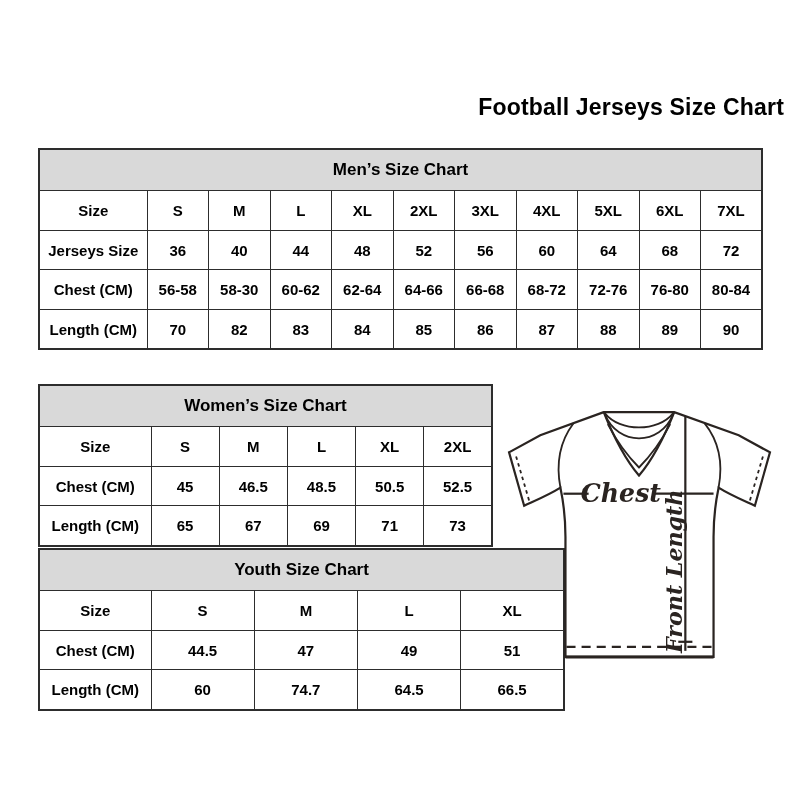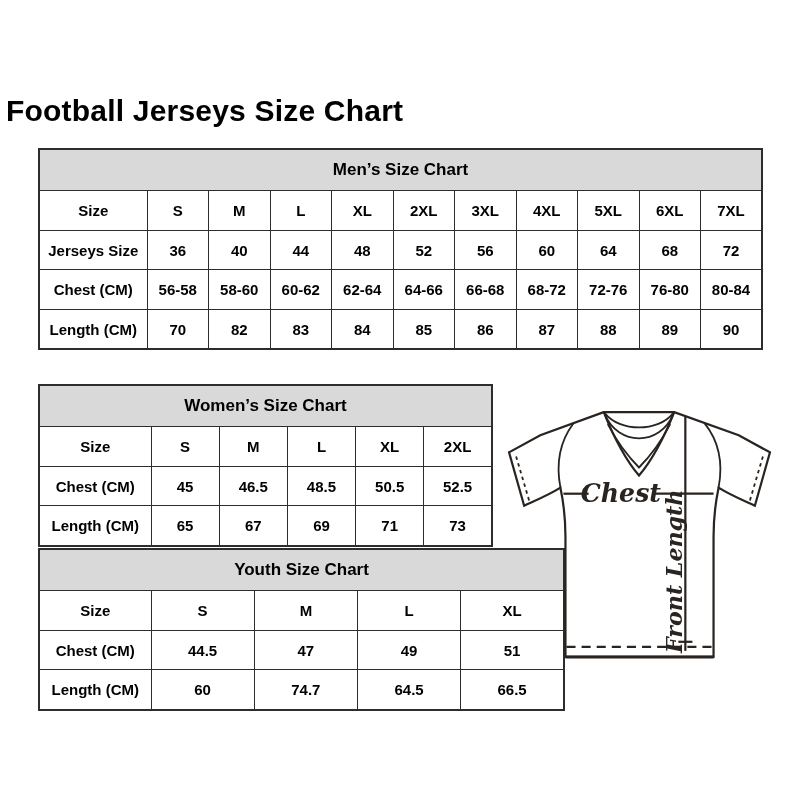--- a/index.html
+++ b/index.html
@@ -1,22 +1,22 @@
 <!DOCTYPE html>
 <html><head>
 <meta charset="utf-8">
 <style>
   html,body{margin:0;padding:0;}
   body{
     width:800px;height:800px;position:relative;background:#ffffff;
     font-family:"Liberation Sans",sans-serif;color:#000;overflow:hidden;
   }
   .page-title{
-    position:absolute;top:94px;left:6px;width:784px;text-align:left;
-    font-size:30px;font-weight:bold;color:#000;letter-spacing:.2px;
+    position:absolute;top:94px;left:0;width:784px;text-align:right;
+    font-size:23px;font-weight:bold;color:#000;letter-spacing:.2px;
   }
   table.size-table{
     position:absolute;border-collapse:collapse;table-layout:fixed;
     border:2px solid #2d2d2d;background:#fff;
   }
   table.size-table td,table.size-table th{
     border:1.4px solid #2d2d2d;text-align:center;vertical-align:middle;
     font-weight:bold;color:#000;padding:0;font-size:15px;
   }
   table.size-table thead th{
@@ -69,21 +69,21 @@
         <td>52</td>
         <td>56</td>
         <td>60</td>
         <td>64</td>
         <td>68</td>
         <td>72</td>
       </tr>
       <tr>
         <td>Chest (CM)</td>
         <td>56-58</td>
-        <td>58-60</td>
+        <td>58-30</td>
         <td>60-62</td>
         <td>62-64</td>
         <td>64-66</td>
         <td>66-68</td>
         <td>68-72</td>
         <td>72-76</td>
         <td>76-80</td>
         <td>80-84</td>
       </tr>
       <tr>

